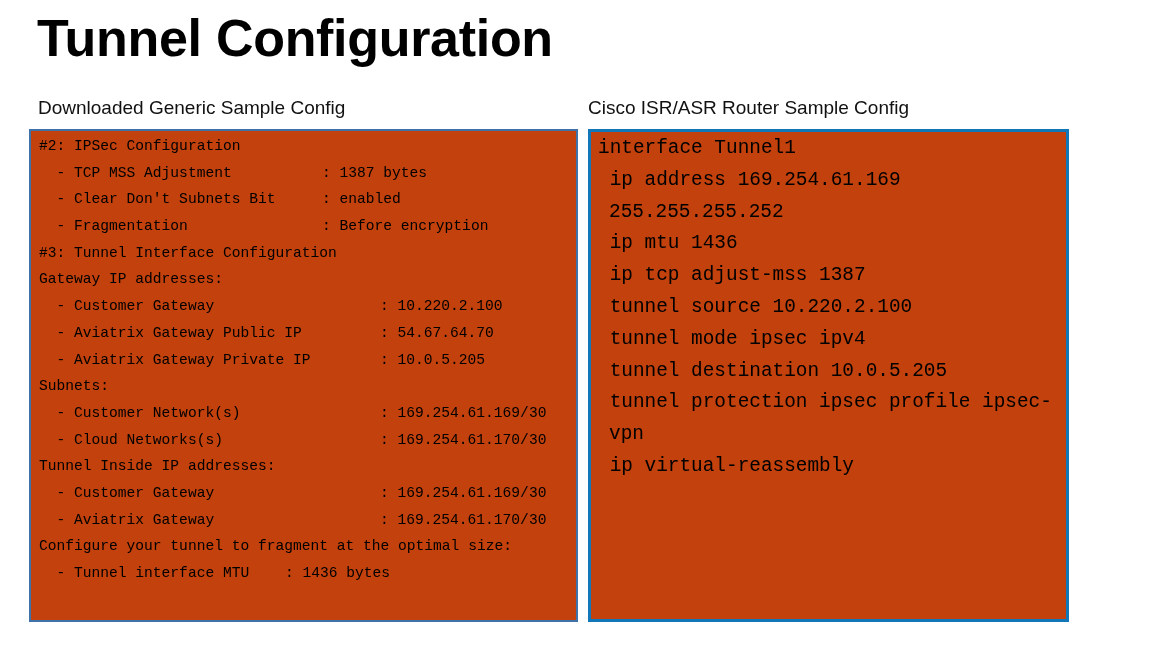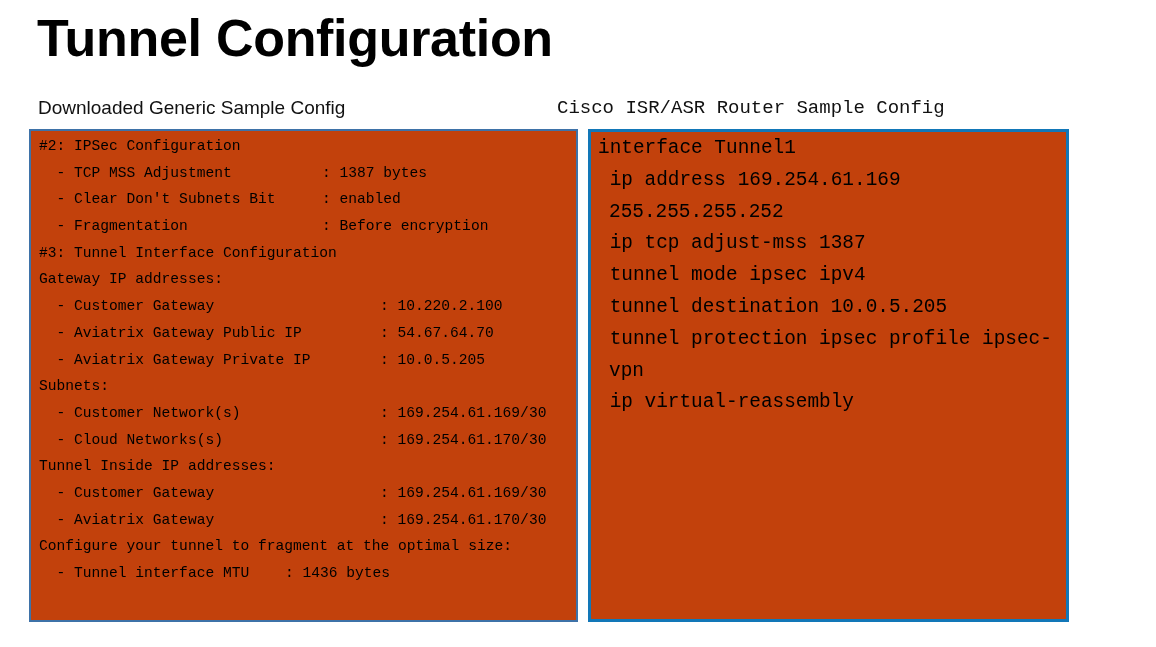--- a/index.html
+++ b/index.html
@@ -39,21 +39,21 @@
   
   .col-heading {
     position: absolute;
     font-size: 19px;
     font-weight: 400;
     color: #111111;
     white-space: nowrap;
     line-height: 1.2;
   }
   #heading-left  { left: 38px;  top: 97px; }
-  #heading-right { left: 557px; top: 97px; font-family: Liberation Mono, monospace; }
+  #heading-right { left: 588px; top: 97px; }
 
   
   .code-box {
     position: absolute;
     background: #c2410c;
     box-sizing: border-box;
     overflow: hidden;
   }
   #code-box-left {
     left: 29px;
@@ -146,21 +146,23 @@
         <div class="cl-line"><span class="lbl">  - Aviatrix Gateway</span><span class="val col-b">: 169.254.61.170/30</span></div>
         <div class="cl-line"><span class="lbl">Configure your tunnel to fragment at the optimal size:</span></div>
         <div class="cl-line"><span class="lbl">  - Tunnel interface MTU</span><span class="val col-c">: 1436 bytes</span></div>
       </div>
   </div>
 
   <div class="code-box" id="code-box-right">
     <div class="code-right-inner" id="cisco-config-lines">
         <div class="cr-line flush">interface Tunnel1</div>
         <div class="cr-line indent"> ip address 169.254.61.169 255.255.255.252</div>
+        <div class="cr-line indent"> ip mtu 1436</div>
         <div class="cr-line indent"> ip tcp adjust-mss 1387</div>
+        <div class="cr-line indent"> tunnel source 10.220.2.100</div>
         <div class="cr-line indent"> tunnel mode ipsec ipv4</div>
         <div class="cr-line indent"> tunnel destination 10.0.5.205</div>
         <div class="cr-line indent"> tunnel protection ipsec profile ipsec-vpn</div>
         <div class="cr-line indent"> ip virtual-reassembly</div>
       </div>
   </div>
 
 </div>
 
 </body></html>

